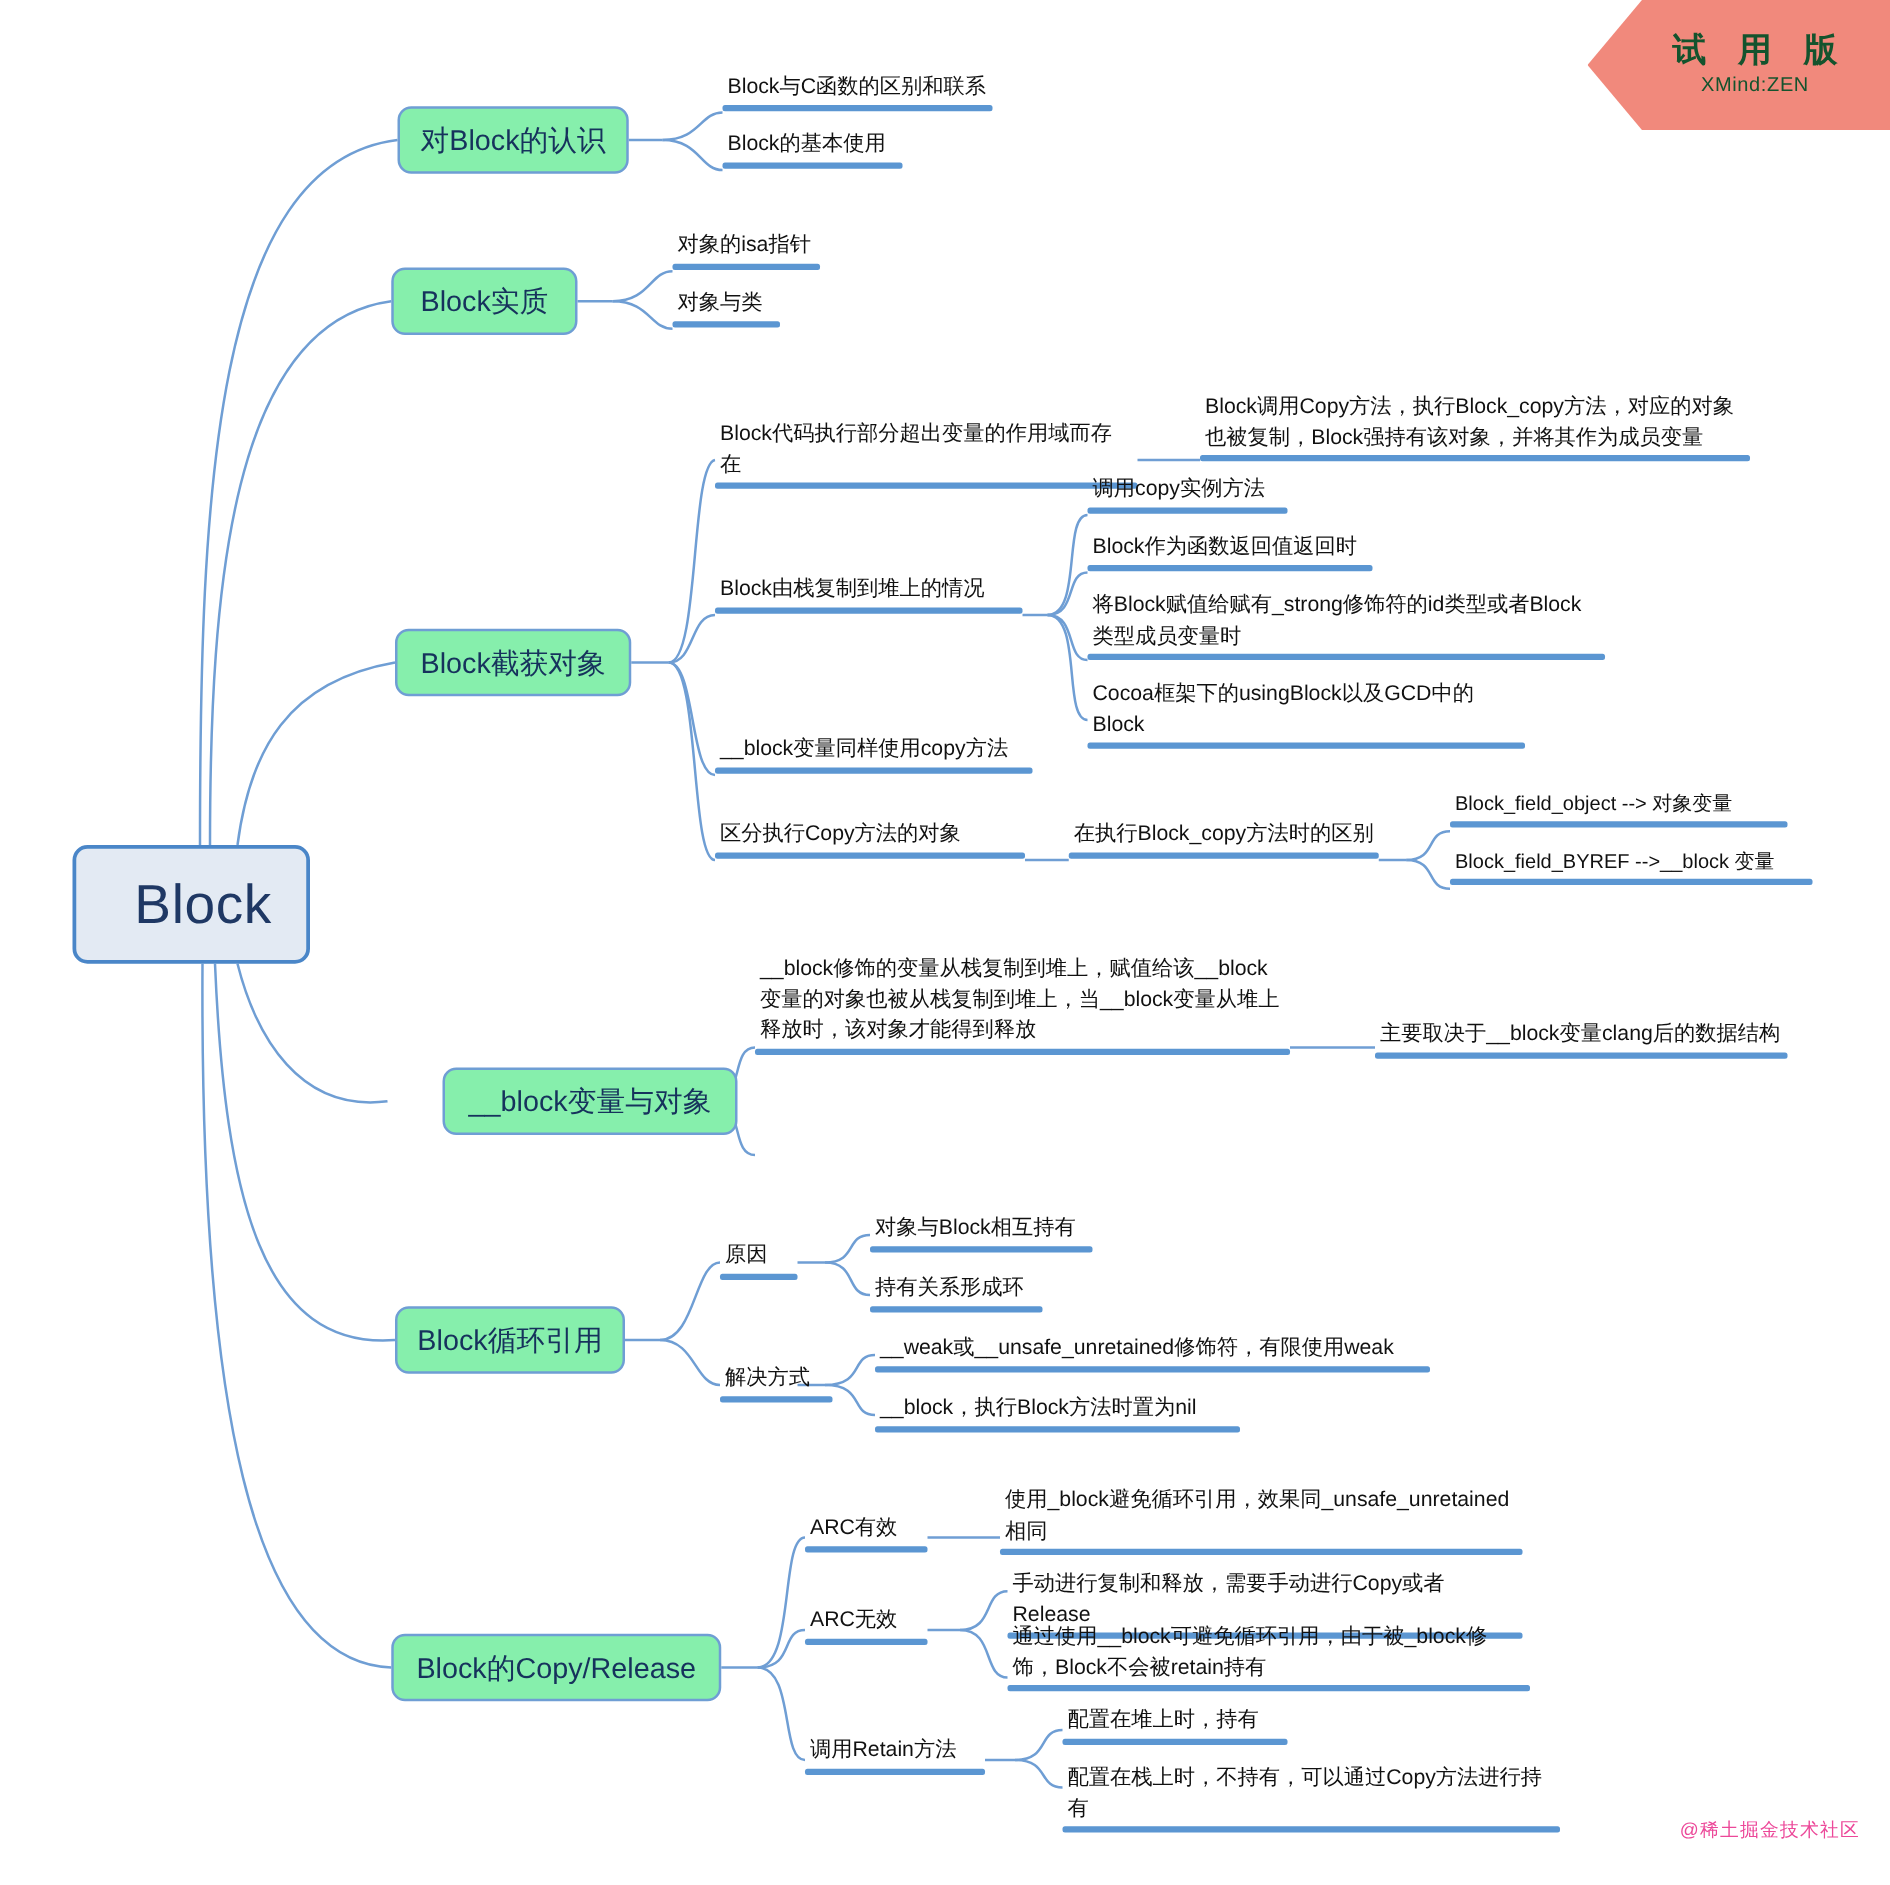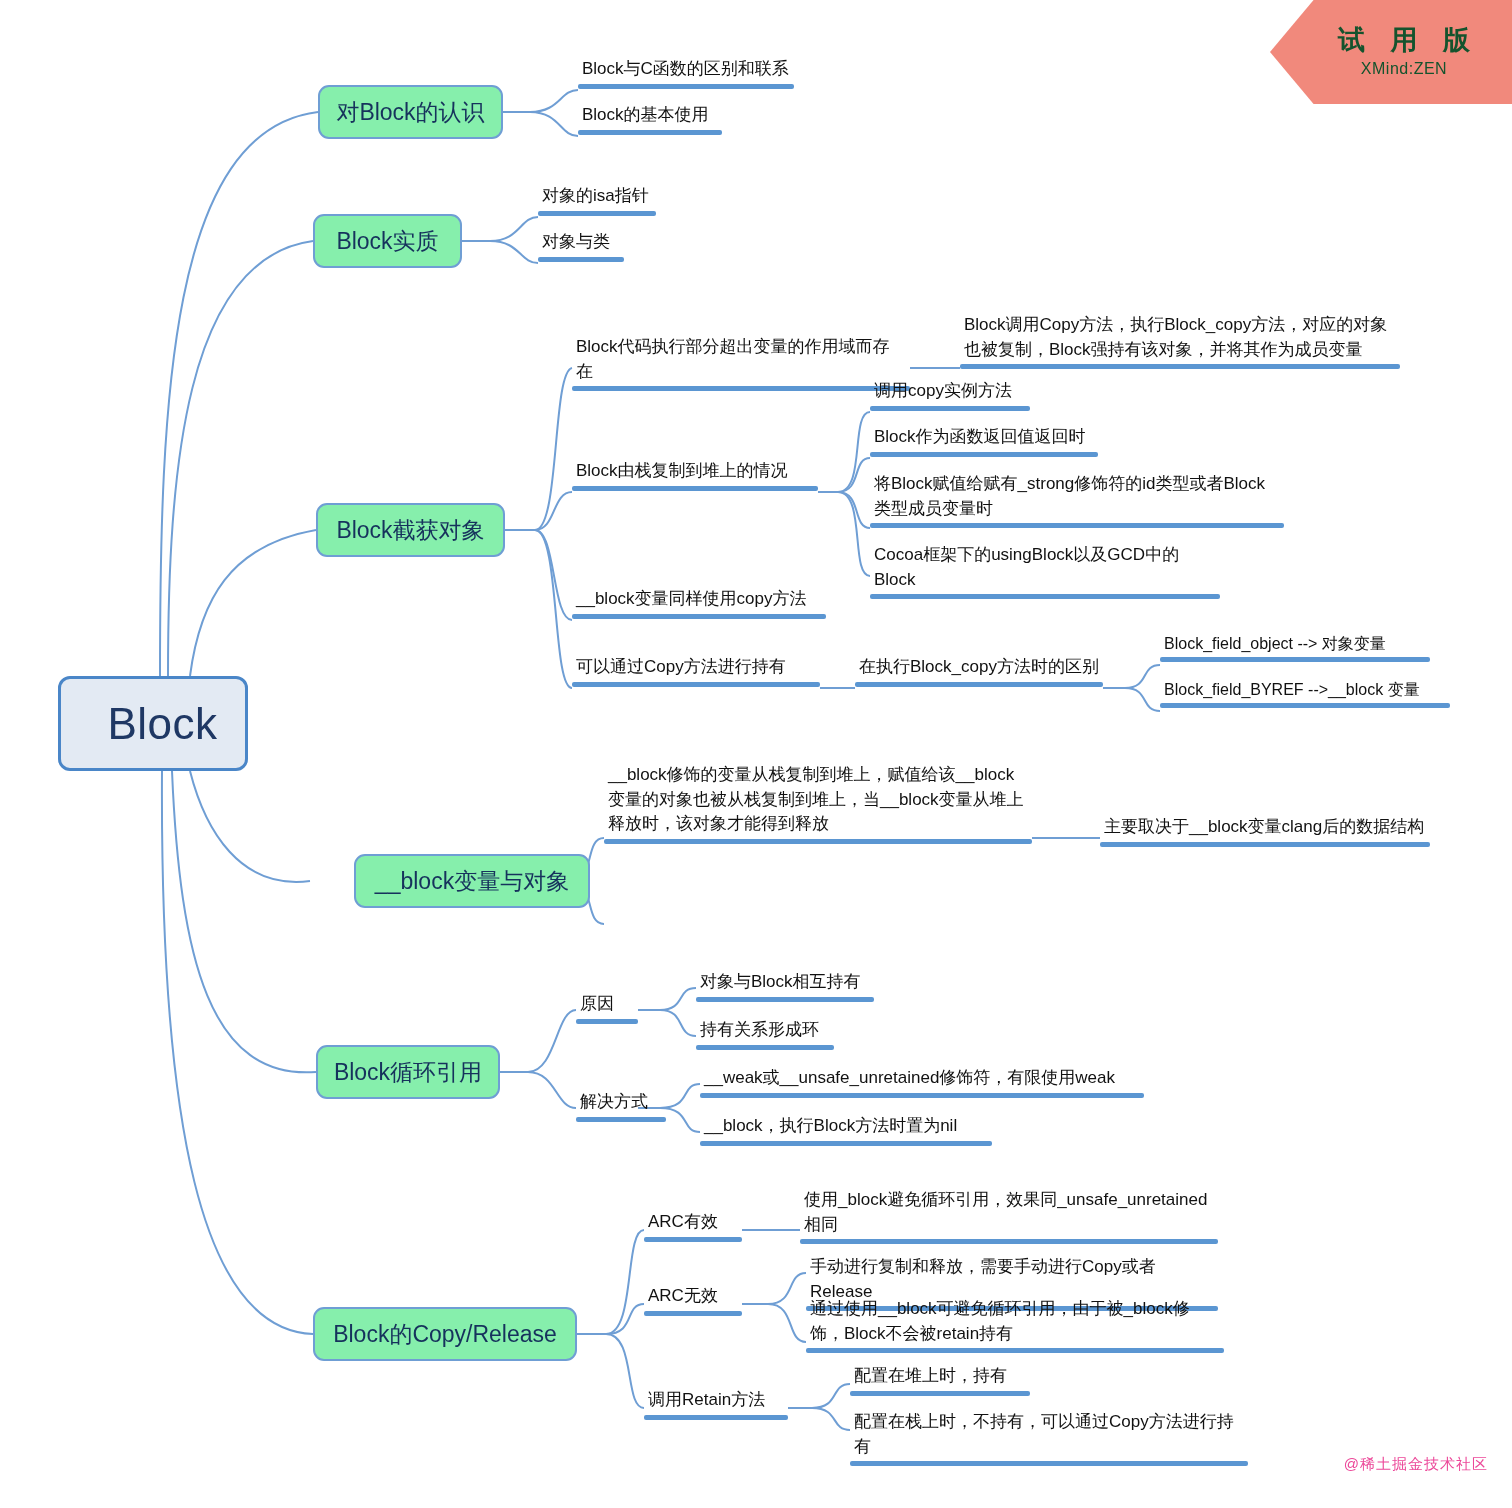--- a/index.html
+++ b/index.html
@@ -287,21 +287,21 @@
     <div class="txt">Cocoa框架下的usingBlock以及GCD中的Block</div>
     <div class="bar"></div>
   </div>
 
   <div class="topic" style="left:572px; top:587px; width:254px;">
     <div class="txt">__block变量同样使用copy方法</div>
     <div class="bar"></div>
   </div>
 
   <div class="topic" style="left:572px; top:655px; width:248px;">
-    <div class="txt">可以通过Copy方法进行持有</div>
+    <div class="txt">区分执行Copy方法的对象</div>
     <div class="bar"></div>
   </div>
   <div class="topic" style="left:855px; top:655px; width:248px;">
     <div class="txt">在执行Block_copy方法时的区别</div>
     <div class="bar"></div>
   </div>
   <div class="topic lvl-small" style="left:1160px; top:632px; width:270px;">
     <div class="txt">Block_field_object --&gt; 对象变量</div>
     <div class="bar"></div>
   </div>

